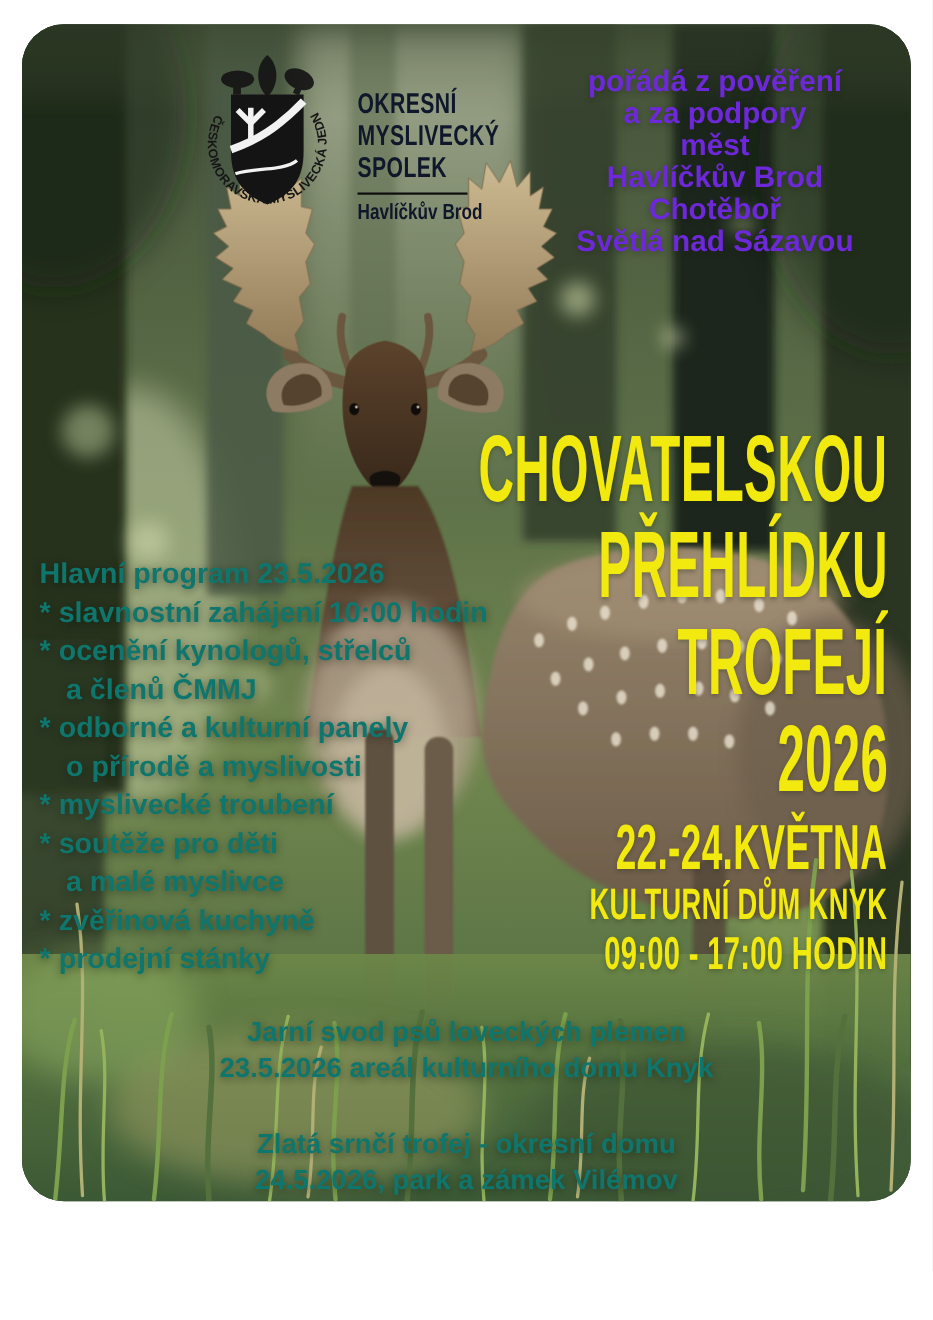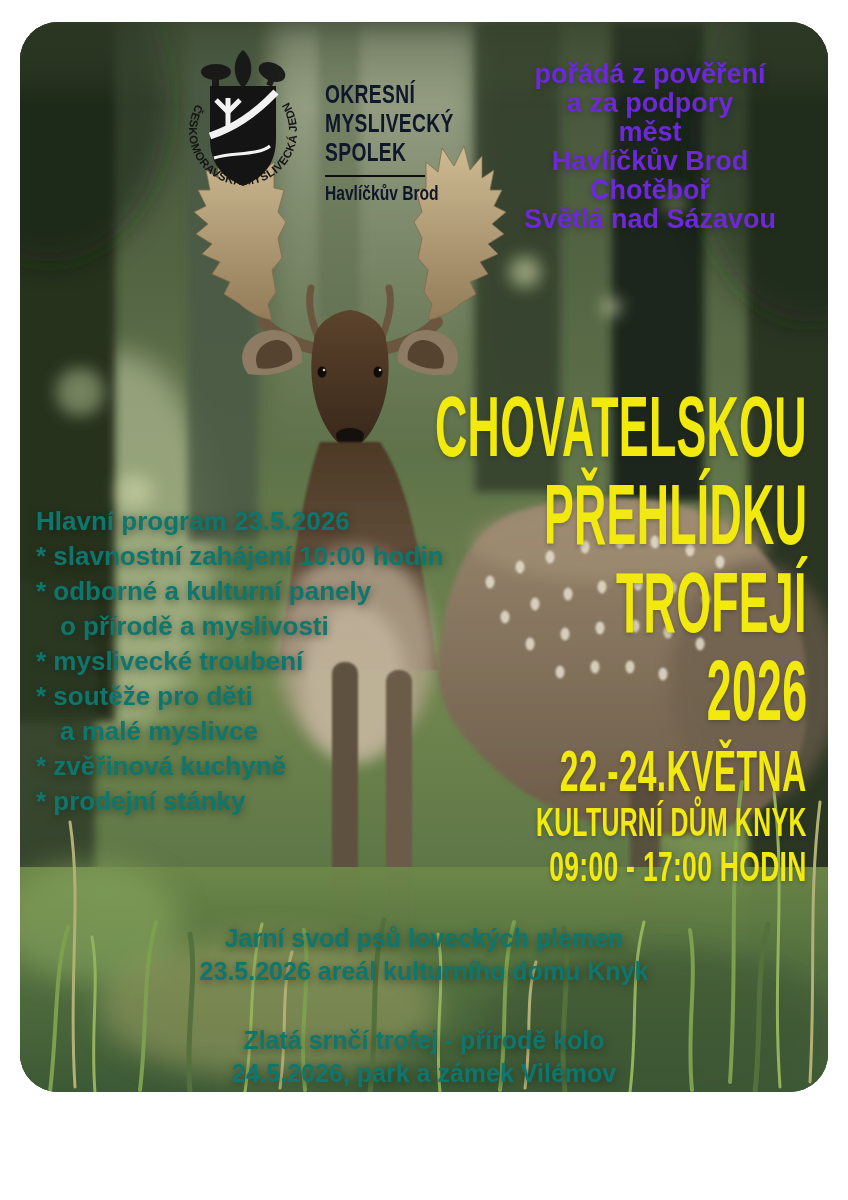--- a/index.html
+++ b/index.html
@@ -297,35 +297,37 @@
 
   <div class="ovl right-col dateb">
     <div><span class="cond t-date">22.-24.KVĚTNA</span></div>
     <div class="r2"><span class="cond t-venue">KULTURNÍ DŮM KNYK</span></div>
     <div class="r3"><span class="cond t-hours">09:00 - 17:00 HODIN</span></div>
   </div>
 
   <div class="ovl wht program">
     <div>Hlavní program 23.5.2026</div>
     <div>* slavnostní zahájení 10:00 hodin</div>
+    <div>* ocenění kynologů, střelců</div>
+    <div class="ind">a členů ČMMJ</div>
     <div>* odborné a kulturní panely</div>
     <div class="ind">o přírodě a myslivosti</div>
     <div>* myslivecké troubení</div>
     <div>* soutěže pro děti</div>
     <div class="ind">a malé myslivce</div>
     <div>* zvěřinová kuchyně</div>
     <div>* prodejní stánky</div>
   </div>
 
   <div class="ovl wht centerb dogshow">
     <div>Jarní svod psů loveckých plemen</div>
     <div>23.5.2026 areál kulturního domu Knyk</div>
   </div>
   <div class="ovl wht centerb trophy">
-    <div>Zlatá srnčí trofej - přírodě kolo</div>
+    <div>Zlatá srnčí trofej - okresní domu</div>
     <div>24.5.2026, park a zámek Vilémov</div>
   </div>
 
   <div class="footer">
 
     
 
     
 
     

